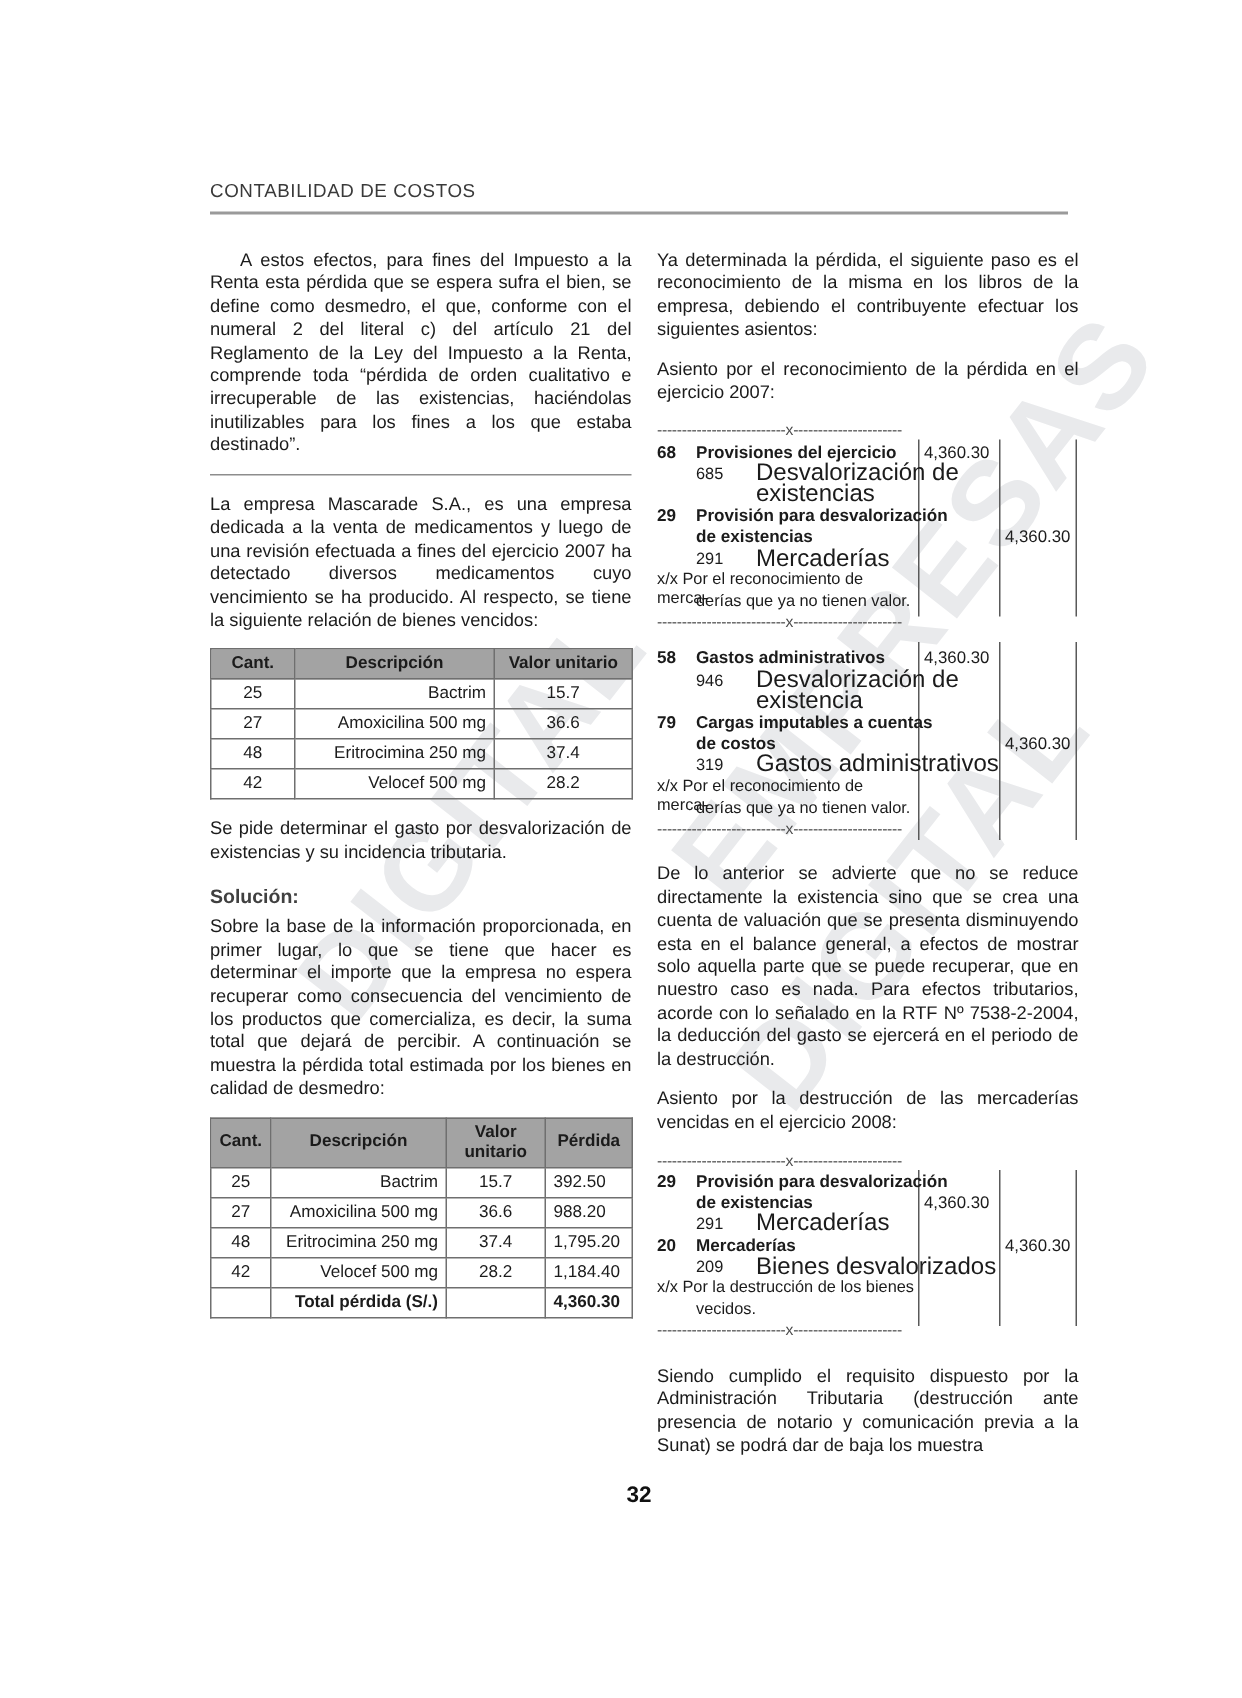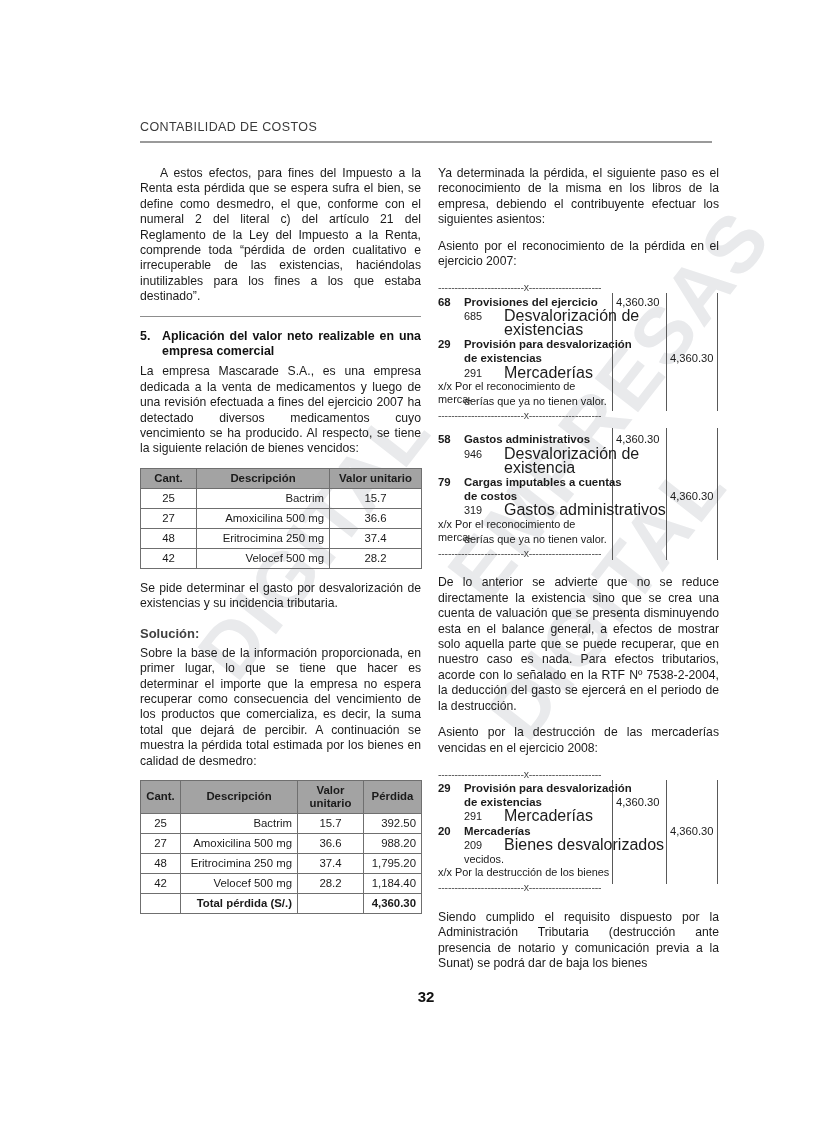--- a/index.html
+++ b/index.html
@@ -128,21 +128,21 @@
     padding: 3px 5px;
     line-height: 13px;
   }
   table.dt th {
     background: #a3a3a3;
     font-weight: bold;
     text-align: center;
     font-size: 11.4px;
   }
   td.c { text-align: center; }
-  td.r { text-align: right; }
+  td.r { }
   td.l { text-align: right; }
   td.b { font-weight: bold; }
   tr.total td { font-weight: bold; }
 
   
   .t1 col.c1 { width: 56px; }
   .t1 col.c2 { width: 133px; }
   .t1 col.c3 { width: 92px; }
   
   .t2 col.c1 { width: 40px; }
@@ -262,21 +262,20 @@
 
     <div class="running-head">CONTABILIDAD DE COSTOS</div>
     <div class="head-rule"></div>
 
     <div class="col col-left">
 
       <p class="body indent">A estos efectos, para fines del Impuesto a la Renta esta pérdida que se espera sufra el bien, se define como desmedro, el que, conforme con el numeral 2 del literal c) del artículo 21 del Reglamento de la Ley del Impuesto a la Renta, comprende toda “pérdida de orden cualitativo e irrecuperable de las existencias, haciéndolas inutilizables para los fines a los que estaba destinado”.</p>
 
       <div class="rule-sep"></div>
 
-      <h3 class="section"><span class="num">5.</span><span>Aplicación del valor neto realizable en una empresa comercial</span></h3>
 
       <p class="body">La empresa Mascarade S.A., es una empresa dedicada a la venta de medicamentos y luego de una revisión efectuada a fines del ejercicio 2007 ha detectado diversos medicamentos cuyo vencimiento se ha producido. Al respecto, se tiene la siguiente relación de bienes vencidos:</p>
 
       <table class="dt t1">
         <colgroup>
             <col class="c1">
             <col class="c2">
             <col class="c3">
           </colgroup>
         <thead>
@@ -475,28 +474,28 @@
         <div class="jrow">
           <span class="jcode">20</span>
           <span class="jname">Mercaderías</span>
           <span class="jcredit">4,360.30</span>
         </div>
         <div class="jrow">
           <span class="jsub">209</span>
           <span class="jsubname">Bienes desvalorizados</span>
         </div>
         <div class="jrow">
+          <span class="jnote">x/x Por la destrucción de los bienes</span>
+        </div>
+        <div class="jrow">
           <span class="jnote2">vecidos.</span>
-        </div>
-        <div class="jrow">
-          <span class="jnote">x/x Por la destrucción de los bienes</span>
         </div>
         <div class="jrow"><span class="jx">--------------------------x----------------------</span></div>
       </div>
 
-      <p class="body">Siendo cumplido el requisito dispuesto por la Administración Tributaria (destrucción ante presencia de notario y comunicación previa a la Sunat) se podrá dar de baja los bienes</p>
+      <p class="body">Siendo cumplido el requisito dispuesto por la Administración Tributaria (destrucción ante presencia de notario y comunicación previa a la Sunat) se podrá dar de baja los muestra</p>
 
     </div>
 
     <div class="folio">32</div>
 
   </div>
 </div>
 
 </body></html>

